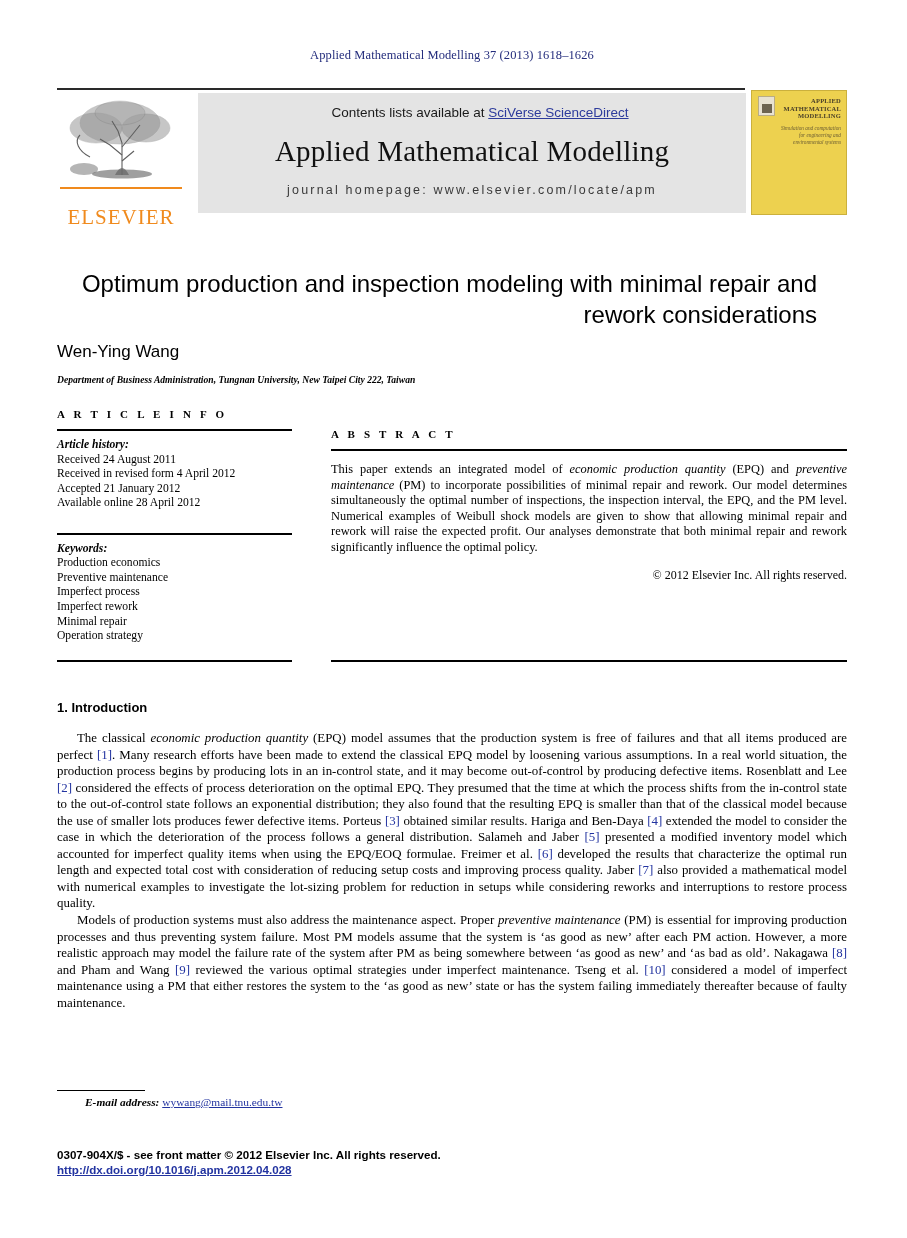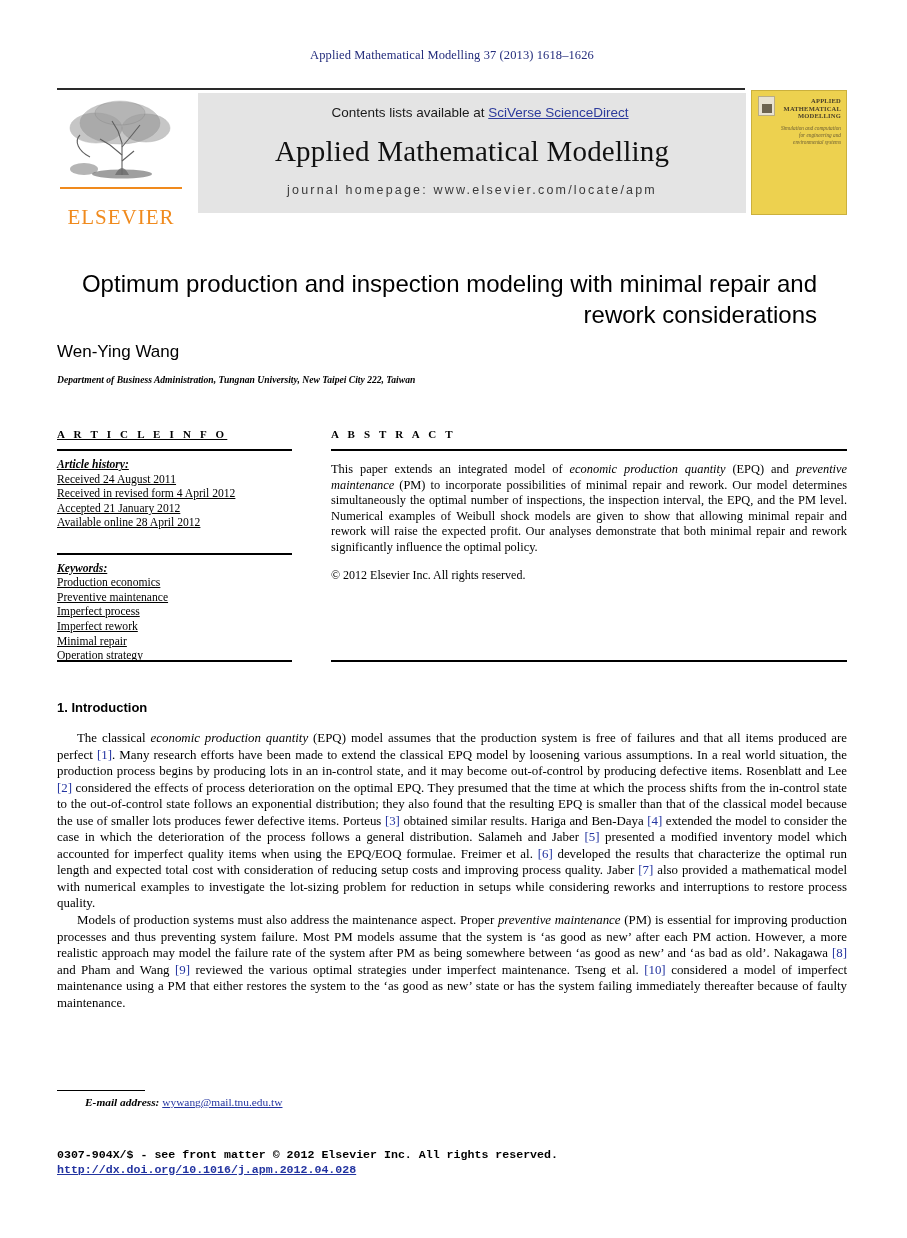--- a/index.html
+++ b/index.html
@@ -172,23 +172,22 @@
     font-family: "Liberation Serif", serif;
     font-style: italic;
     font-weight: bold;
     font-size: 9.6px;
     color: #000;
   }
 
   
   .info-col {
     position: absolute;
-    left: 57px; top: 428px;
+    left: 57px; top: 408px;
     width: 235px;
-    text-decoration: underline;
   }
   .abs-col {
     position: absolute;
     left: 331px; top: 428px;
     width: 516px;
   }
   .sec-head {
     font-family: "Liberation Serif", serif;
     font-weight: bold;
     font-size: 11px;
@@ -219,20 +218,21 @@
     margin-top: 11px;
     font-family: "Liberation Serif", serif;
     font-size: 12.4px;
     line-height: 15.6px;
     text-align: justify;
     color: #000;
   }
   .abs-text i { font-style: italic; }
   .abs-copy {
     margin-top: 12px;
+    text-align: right;
     font-family: "Liberation Serif", serif;
     font-size: 12px;
     color: #000;
   }
 
   .rule-bottom-left {
     position: absolute;
     left: 57px; top: 660px;
     width: 235px; height: 2px;
     background: #000;
@@ -287,21 +287,21 @@
   .email-line .lbl {
     font-style: italic;
     font-weight: bold;
   }
   .email-line .mail {
     color: #2233a0;
   }
   .imprint {
     position: absolute;
     left: 57px; top: 1148px;
-    font-family: Liberation Mono, monospace;
+    font-family: Liberation Sans, sans-serif;
     font-weight: bold;
     font-size: 11.6px;
     line-height: 14.5px;
     color: #000;
   }
   .imprint .doi {
     color: #2233a0;
     font-weight: bold;
   }
 </style>

